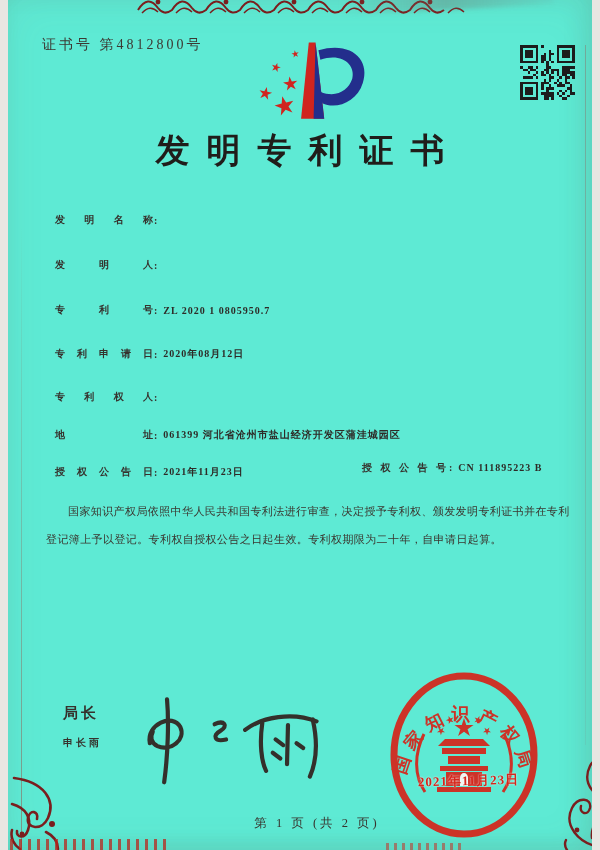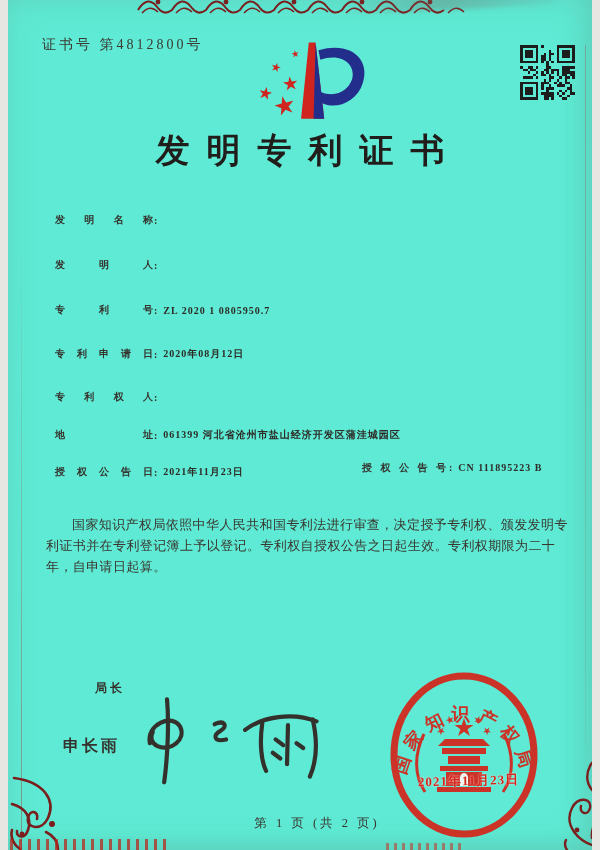--- a/index.html
+++ b/index.html
@@ -22,25 +22,25 @@
   .logo{left:241px;top:38px;}
   .title{left:0;top:128px;width:100%;text-align:center;font-size:34px;font-weight:bold;letter-spacing:17px;color:#201d1a;text-indent:17px;}
   
   .frow{left:47px;width:520px;height:22px;font-size:10px;display:flex;align-items:center;}
   .flabel{display:inline-block;width:98px;text-align:justify;text-align-last:justify;color:#36322d;font-weight:600;}
   .fcolon{margin:0 6px 0 1px;font-weight:600;}
   .fvalue{letter-spacing:1px;color:#2e2b27;font-weight:600;white-space:nowrap;}
   .pair2{position:absolute;left:263px;top:0;display:flex;align-items:baseline;margin-left:44px;}
   .pair2 .flabel{width:86px;letter-spacing:2px;text-align-last:justify;}
   
-  .body-text{left:38px;top:514px;width:527px;font-size:13px;line-height:21px;color:#3b3membran63;}
+  .body-text{left:38px;top:497px;width:527px;font-size:11px;line-height:28px;color:#3b3membran63;}
   .body-text p{margin:0;text-indent:2em;color:#3a362f;letter-spacing:.4px;}
   
-  .signoff-title{left:55px;top:680px;font-size:12px;letter-spacing:3px;font-weight:600;margin-left:32px;}
-  .signoff-name{left:55px;top:736px;font-size:16px;letter-spacing:3px;font-weight:600;}
+  .signoff-title{left:55px;top:704px;font-size:15px;letter-spacing:3px;font-weight:600;}
+  .signoff-name{left:55px;top:736px;font-size:10px;letter-spacing:3px;font-weight:600;}
   .sig{left:122px;top:688px;}
   .seal{left:370px;top:666px;}
   .seal-date{left:388px;top:772px;width:145px;text-align:center;font-size:13px;font-weight:bold;color:#d5261b;letter-spacing:1px;transform:rotate(-1.5deg);text-shadow:0 0 2px rgba(255,255,255,.9);white-space:nowrap;}
   .footer{left:0;top:815px;width:100%;text-align:center;font-size:12.5px;letter-spacing:3px;color:#38342e;padding-left:17px;}
   .corner-bl{left:-2px;top:774px;}
   .corner-br{left:546px;top:752px;}
   .stripes-l{left:2px;top:839px;width:162px;height:11px;background:repeating-linear-gradient(90deg,rgba(186,38,28,.75) 0 3px,rgba(186,38,28,0) 3px 9px);}
   .stripes-r{left:378px;top:843px;width:78px;height:7px;background:repeating-linear-gradient(90deg,rgba(200,45,35,.55) 0 3px,rgba(200,45,35,0) 3px 8px);}
 </style>
 </head>

